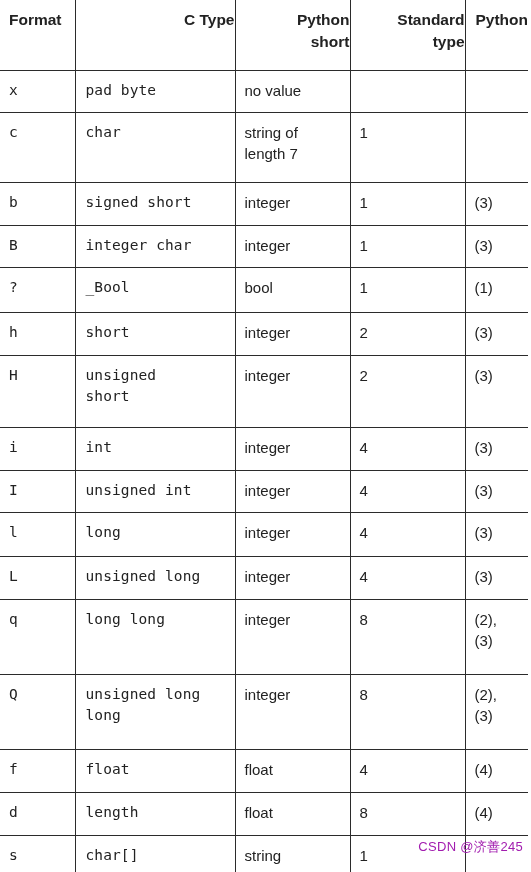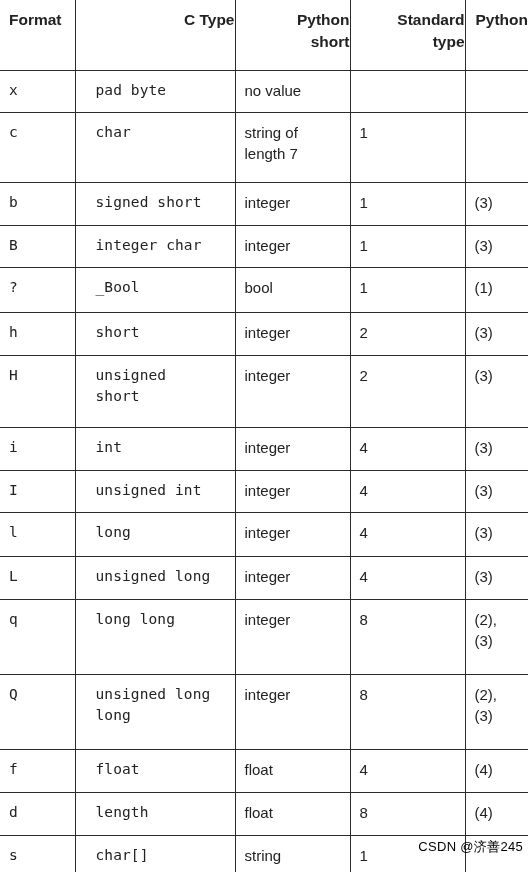--- a/index.html
+++ b/index.html
@@ -67,21 +67,21 @@
   #struct-table td.cell-format,
   #struct-table td.cell-ctype {
     font-family: "DejaVu Sans Mono", "Liberation Mono", monospace;
     font-size: 14.5px;
     letter-spacing: 0.1px;
   }
   #struct-table td.cell-format {
     padding-left: 9px;
   }
   #struct-table td.cell-ctype {
-    padding-left: 20px;
+    padding-left: 10px;
   }
 
   
   #struct-table td.cell-pytype,
   #struct-table td.cell-size,
   #struct-table td.cell-notes {
     font-family: "Liberation Sans", sans-serif;
     font-size: 15px;
   }
   #struct-table td.cell-pytype { padding-left: 9px; margin-left: 12px; }
@@ -93,21 +93,21 @@
   #struct-table thead th.h-format {
     border-left: none;
   }
 
   .wm-watermark {
     position: absolute;
     right: 8px;
     bottom: 16px;
     font-family: "Liberation Sans", sans-serif;
     font-size: 13px;
-    color: #000000;
+    color: #a21caf;
     white-space: nowrap;
     pointer-events: none;
     letter-spacing: 0.3px;
   }
 
   .nowrap-lines { white-space: pre-line; }
 </style>
 </head>
 <body>
 

